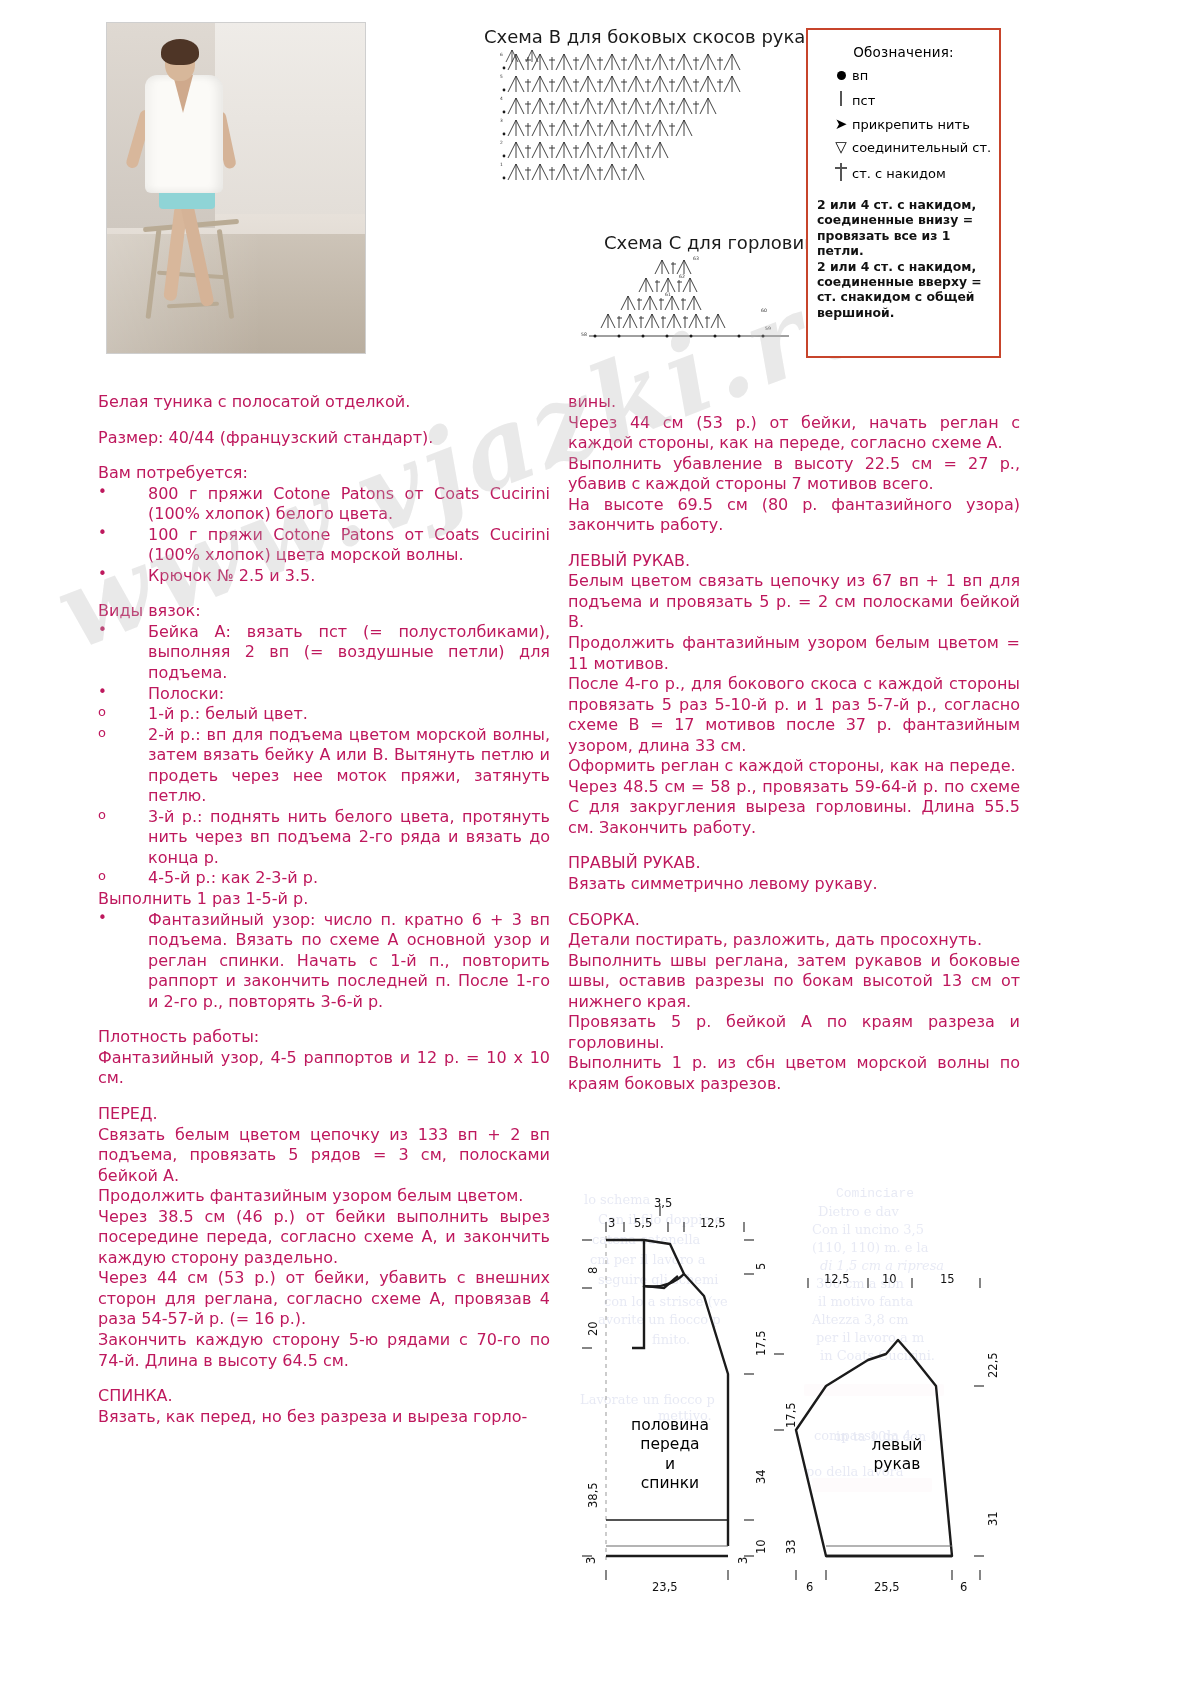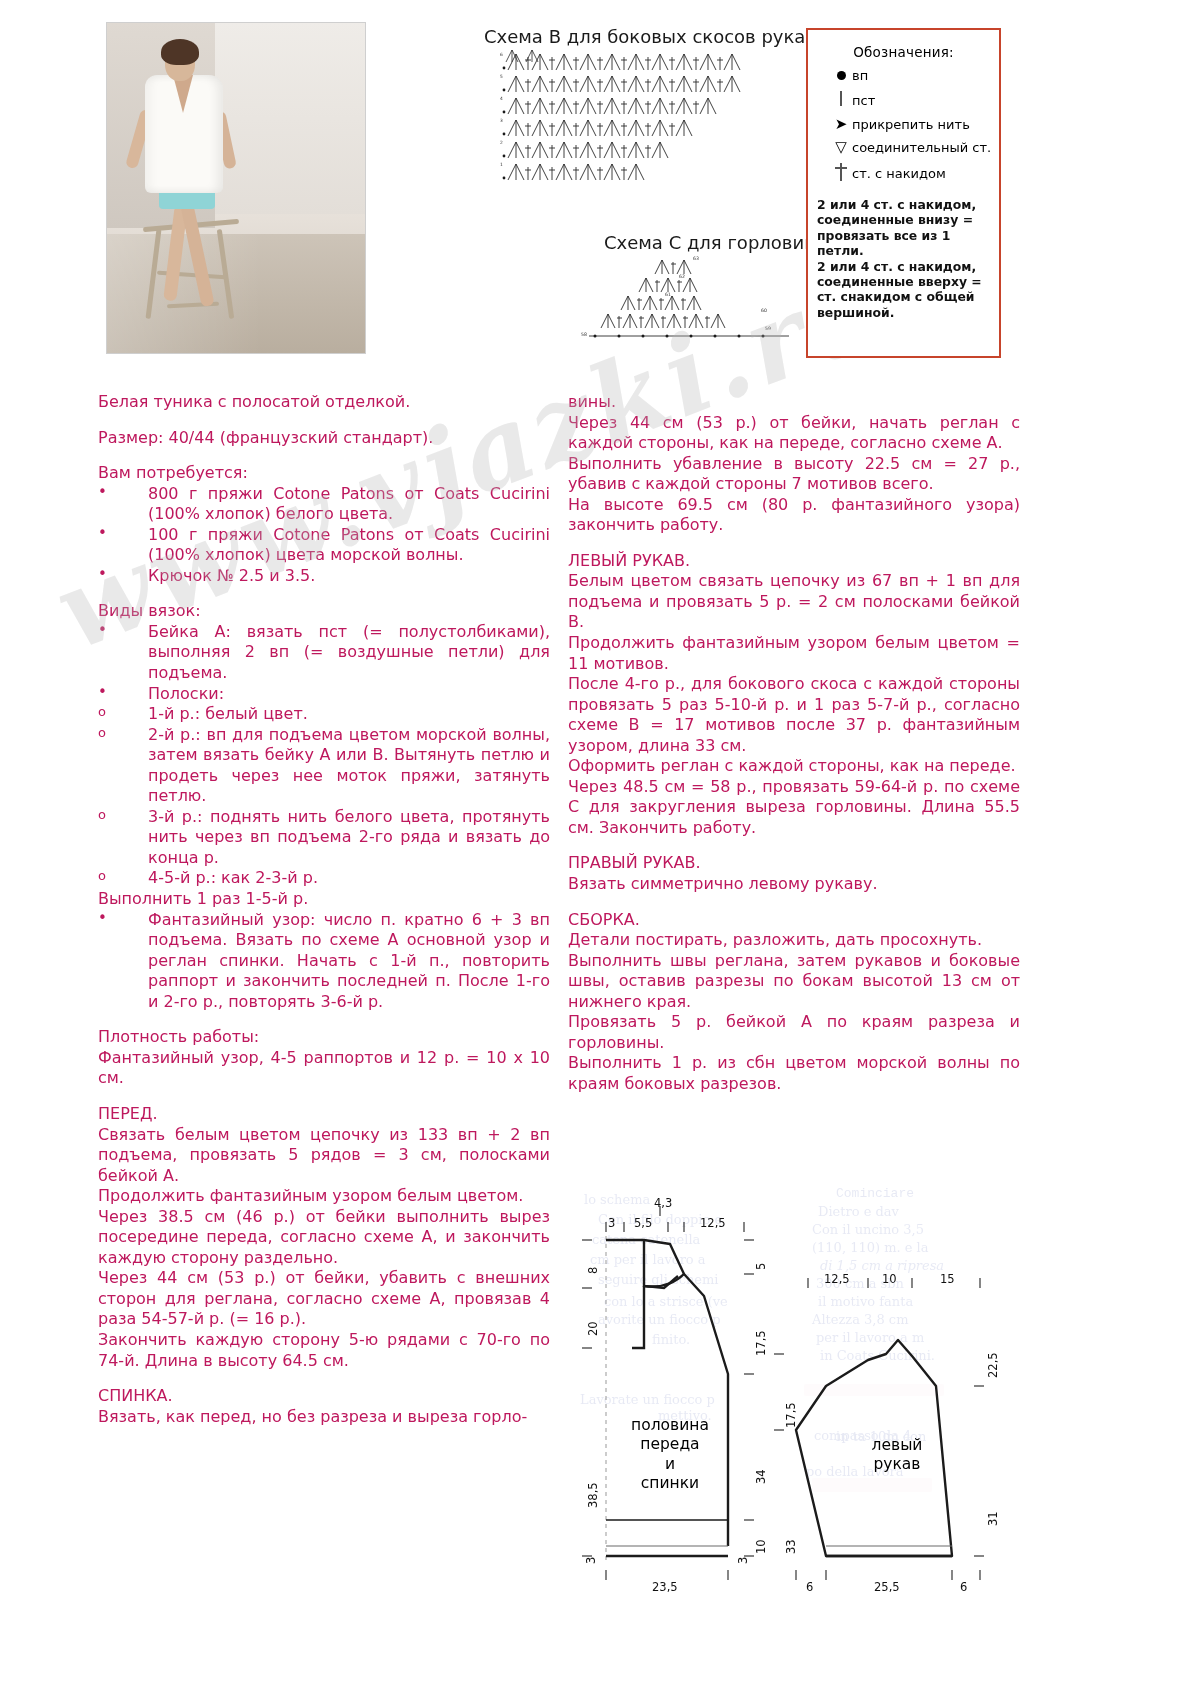--- a/index.html
+++ b/index.html
@@ -496,21 +496,21 @@
       <div>спинки</div>
     </div>
 
     <div class="tlabel" style="left:286px;top:258px;width:86px;line-height:1.25;">
       <div>левый</div>
       <div>рукав</div>
     </div>
 
     <div class="tdim" style="left:40px;top:38px;">3</div>
     <div class="tdim" style="left:66px;top:38px;">5,5</div>
-    <div class="tdim" style="left:86px;top:18px;">4,3</div>
+    <div class="tdim" style="left:86px;top:18px;">3,5</div>
     <div class="tdim" style="left:132px;top:38px;">12,5</div>
 
     <div class="tdim rot" style="left:18px;top:96px;">8</div>
     <div class="tdim rot" style="left:18px;top:158px;">20</div>
     <div class="tdim rot" style="left:18px;top:330px;">38,5</div>
 
     <div class="tdim rot" style="left:186px;top:92px;">5</div>
     <div class="tdim rot" style="left:186px;top:178px;">17,5</div>
     <div class="tdim rot" style="left:186px;top:306px;">34</div>
     <div class="tdim rot" style="left:186px;top:376px;">10</div>

